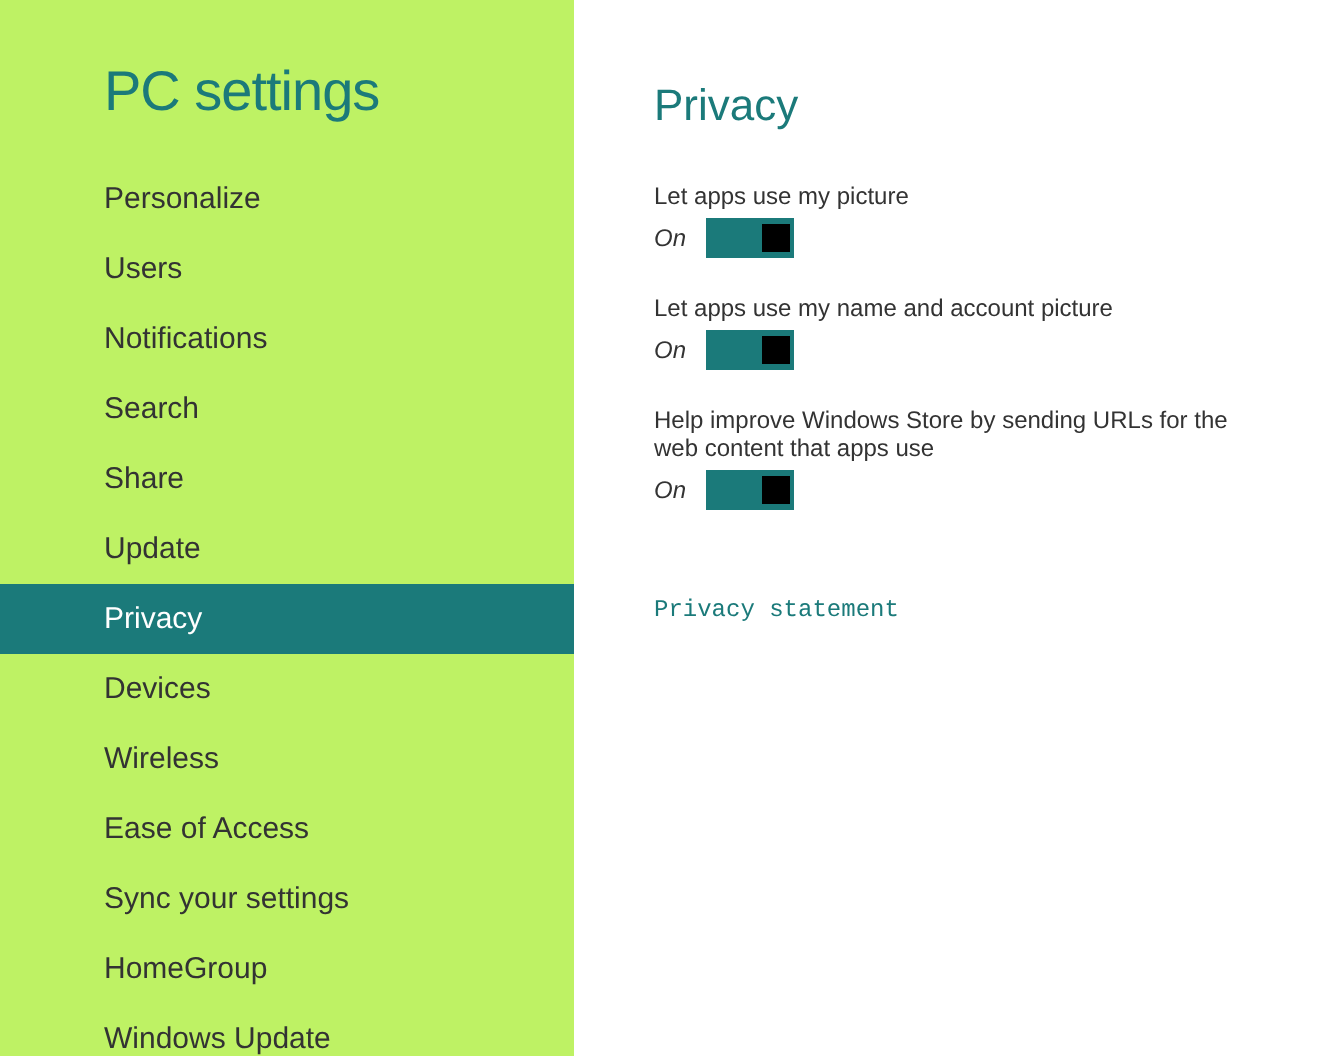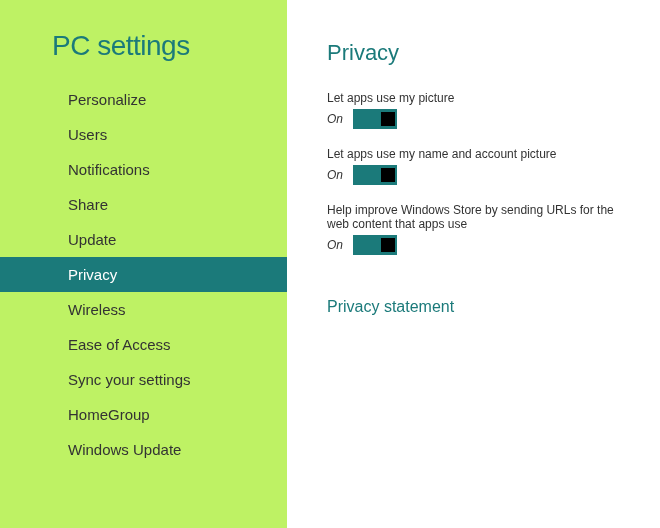--- a/index.html
+++ b/index.html
@@ -23,21 +23,21 @@
     }
     .sidebar-title {
       font-size: 28px;
       font-weight: 300;
       color: #1b7a7a;
       padding: 10px 20px 20px 52px;
       letter-spacing: -0.5px;
     }
     .nav-item {
       display: block;
-      padding: 9px 20px 9px 68px;
+      padding: 9px 20px 9px 52px;
       font-size: 15px;
       font-weight: 400;
       color: #333;
       cursor: pointer;
       text-decoration: none;
       background: transparent;
       border: none;
       width: 100%;
       text-align: left;
     }
@@ -86,39 +86,42 @@
     .toggle-knob {
       width: 14px;
       height: 14px;
       background: #000;
       position: absolute;
       right: 2px;
       top: 3px;
     }
     .privacy-statement-link {
       color: #1b7a7a;
-      font-size: 16px;
+      font-size: 12px;
       text-decoration: none;
       cursor: pointer;
       margin-top: 25px;
       display: inline-block;
+      font-family: Liberation Mono, monospace;
     }
   </style>
 </head>
 <body>
 
 <div class="sidebar">
   <div class="sidebar-title">PC settings</div>
   <div id="nav-list">
       <button class="nav-item">Personalize</button>
       <button class="nav-item">Users</button>
       <button class="nav-item">Notifications</button>
+      <button class="nav-item">Search</button>
       <button class="nav-item">Share</button>
       <button class="nav-item">Update</button>
       <button class="nav-item active">Privacy</button>
+      <button class="nav-item">Devices</button>
       <button class="nav-item">Wireless</button>
       <button class="nav-item">Ease of Access</button>
       <button class="nav-item">Sync your settings</button>
       <button class="nav-item">HomeGroup</button>
       <button class="nav-item">Windows Update</button>
     </div>
 </div>
 
 <div class="main-content">
   <div class="page-title">Privacy</div>

